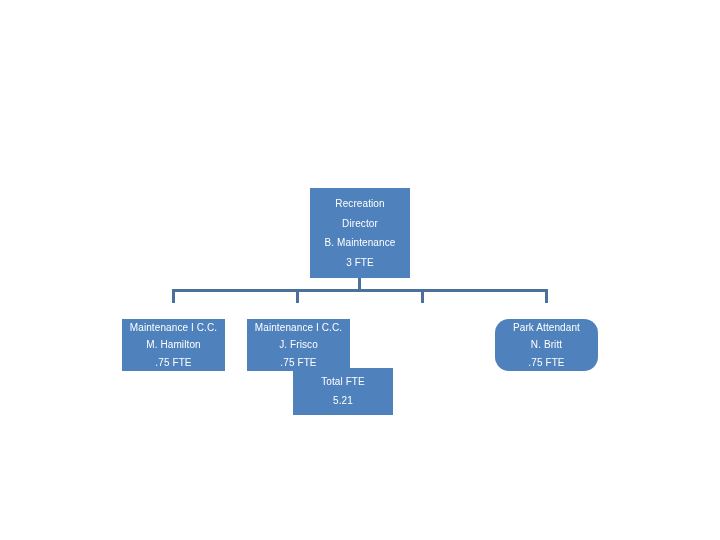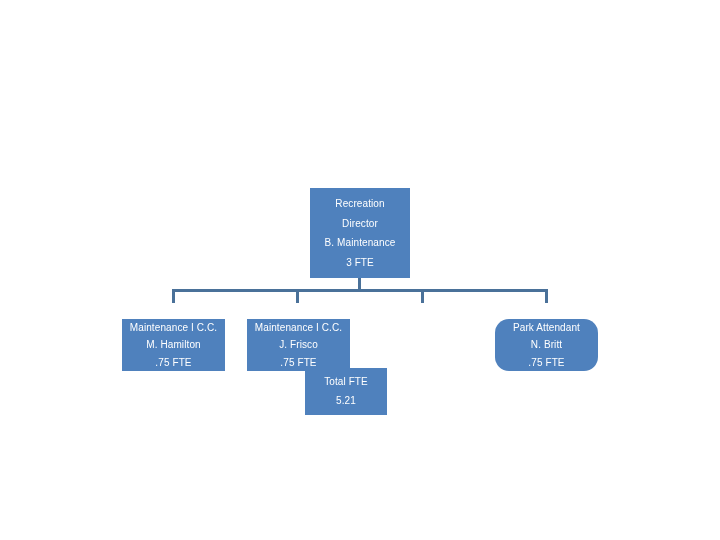--- a/index.html
+++ b/index.html
@@ -51,23 +51,23 @@
     height: 52px;
     line-height: 1.72;
     margin-top: 16px;
   }
   #node-child-0 { left: 122px; }
   #node-child-1 { left: 247px; }
   #node-child-2 { left: 371px; }
   #node-child-3 { left: 495px; border-radius: 14px; }
   
   #node-total {
-    left: 305px;
+    left: 293px;
     top: 368px;
-    width: 82px;
+    width: 100px;
     height: 47px;
     line-height: 1.85;
   }
   
   .connector {
     position: absolute;
     background: #4A7199;
   }
   .connector-v { width: 3px; }
   .connector-h { height: 3px; }

